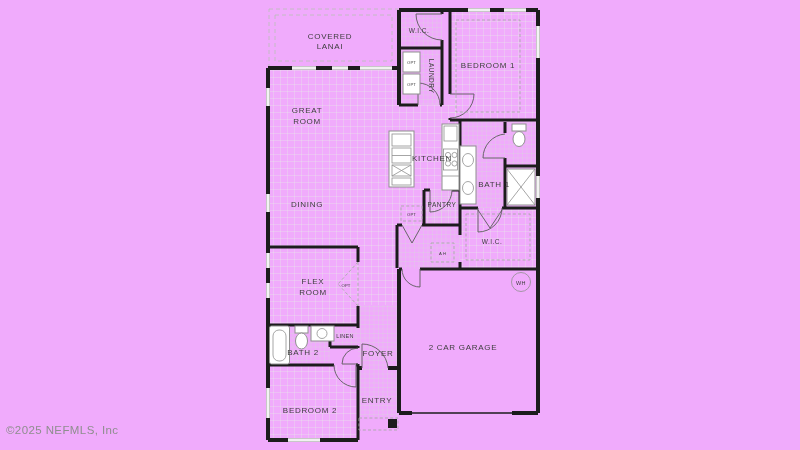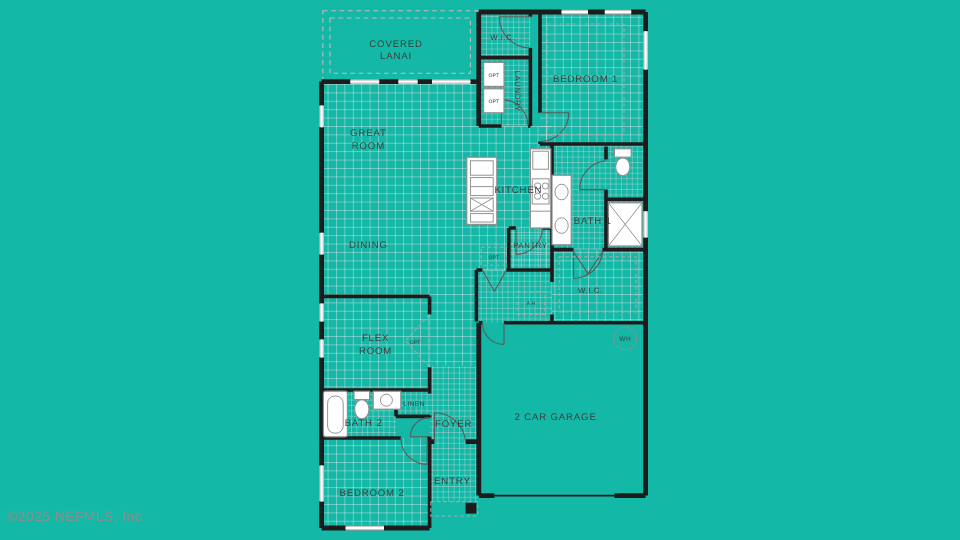--- a/index.html
+++ b/index.html
@@ -1,17 +1,17 @@
 <!DOCTYPE html>
 <html><head>
 <meta charset="utf-8">
 <style>
   html,body{margin:0;padding:0;background:#ffffff;width:800px;height:450px;overflow:hidden;
     font-family:"Liberation Sans", sans-serif;}
-  #stage{position:relative;width:800px;height:450px;background:#14b8a6;}
+  #stage{position:relative;width:800px;height:450px;background:#f0abfc;}
   svg{position:absolute;top:0;left:0;}
   .lbl{font-family:"Liberation Sans",sans-serif;font-size:8px;letter-spacing:.7px;fill:#3d3d3d;text-anchor:middle;}
   .lbl-md{font-size:6.5px;letter-spacing:.5px;}
   .lbl-sm{font-size:5.5px;letter-spacing:.3px;}
   .lbl-xs{font-size:4.2px;letter-spacing:.1px;}
   .wm{font-size:11.5px;fill:#8e8e8e;letter-spacing:.4px;text-anchor:start;}
   .wall-ext{stroke:#1c1c1c;stroke-width:4;fill:none;}
   .wall-int{stroke:#1c1c1c;stroke-width:3;fill:none;}
   .win{stroke:#c7c7c7;stroke-width:4;fill:none;}
   .win-core{stroke:#ffffff;stroke-width:1.6;fill:none;}

